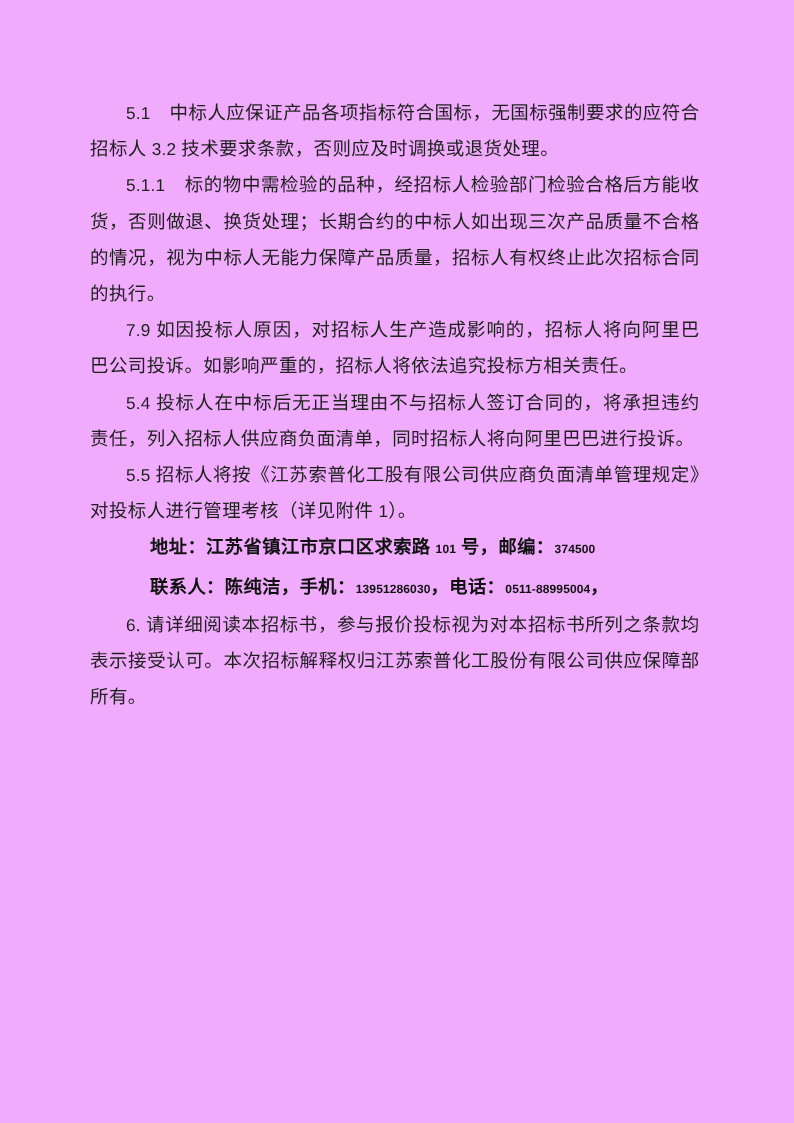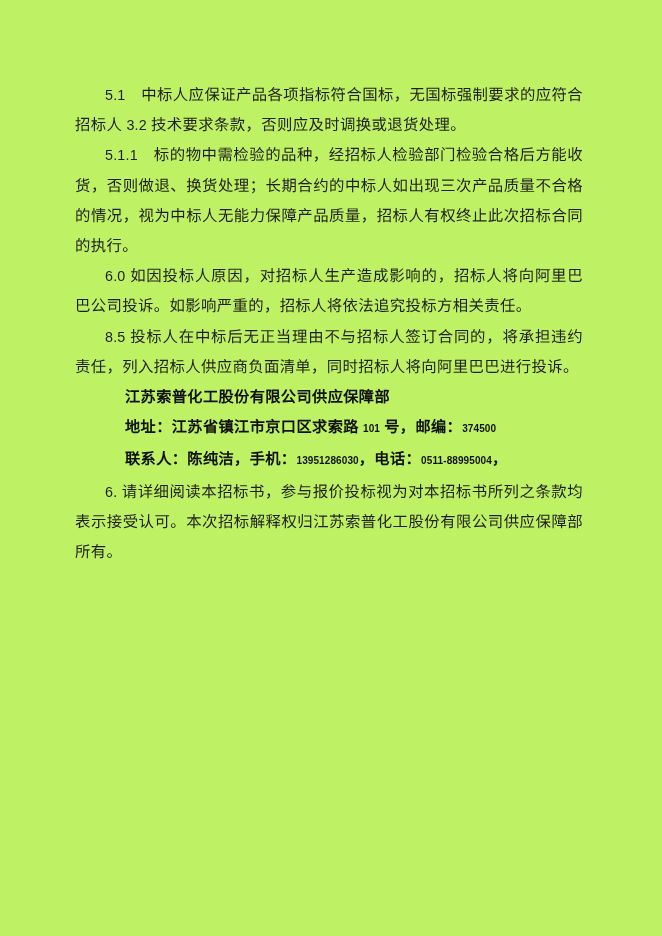--- a/index.html
+++ b/index.html
@@ -14,21 +14,21 @@
     overflow: hidden;
     font-family: "Liberation Serif", "DejaVu Serif", serif;
     color: #1c1c1c;
     -webkit-font-smoothing: antialiased;
   }
 
   #page {
     position: relative;
     width: 662px;
     height: 936px;
-    background: #bef264;
+    background: #f0abfc;
     box-sizing: border-box;
     padding: 80px 79px 0 75px;
   }
 
   .doc-body {
     width: 508px;
   }
 
   
   .para {
@@ -84,28 +84,28 @@
 <body>
 
 <div id="page">
   <div class="doc-body">
 
     <p class="para clause"><span class="num">5.1</span>　中标人应保证产品各项指标符合国标，无国标强制要求的应符合招标人 <span class="num">3.2</span> 技术要求条款，否则应及时调换或退货处理。</p>
 
     <p class="para clause"><span class="num">5.1.1</span>　标的物中需检验的品种，经招标人检验部门检验合格后方能收货，否则做退、换货处理；长期合约的中标人如出现三次产品质量不合格的情况，视为中标人无能力保障产品质量，招标人有权终止此次招标合同的执行。</p>
 
 
-    <p class="para clause"><span class="num">6.0</span> 如因投标人原因，对招标人生产造成影响的，招标人将向阿里巴巴公司投诉。如影响严重的，招标人将依法追究投标方相关责任。</p>
+    <p class="para clause"><span class="num">7.9</span> 如因投标人原因，对招标人生产造成影响的，招标人将向阿里巴巴公司投诉。如影响严重的，招标人将依法追究投标方相关责任。</p>
 
-    <p class="para clause"><span class="num">8.5</span> 投标人在中标后无正当理由不与招标人签订合同的，将承担违约责任，列入招标人供应商负面清单，同时招标人将向阿里巴巴进行投诉。</p>
+    <p class="para clause"><span class="num">5.4</span> 投标人在中标后无正当理由不与招标人签订合同的，将承担违约责任，列入招标人供应商负面清单，同时招标人将向阿里巴巴进行投诉。</p>
 
+    <p class="para clause"><span class="num">5.5</span> 招标人将按《江苏索普化工股有限公司供应商负面清单管理规定》对投标人进行管理考核（详见附件 <span class="num">1</span>）。</p>
 
 
     <div>
-      <p class="contact-line">江苏索普化工股份有限公司供应保障部</p>
 
       <p class="contact-line">地址：江苏省镇江市京口区求索路 <span class="num">101</span> 号，邮编：<span class="num">374500</span></p>
 
       <p class="contact-line">联系人：陈纯洁，手机：<span class="num">13951286030</span>，电话：<span class="num">0511-88995004</span>，</p>
 
     </div>
 
     <p class="para clause"><span class="num">6</span>. 请详细阅读本招标书，参与报价投标视为对本招标书所列之条款均表示接受认可。本次招标解释权归江苏索普化工股份有限公司供应保障部所有。</p>
 
   </div>

